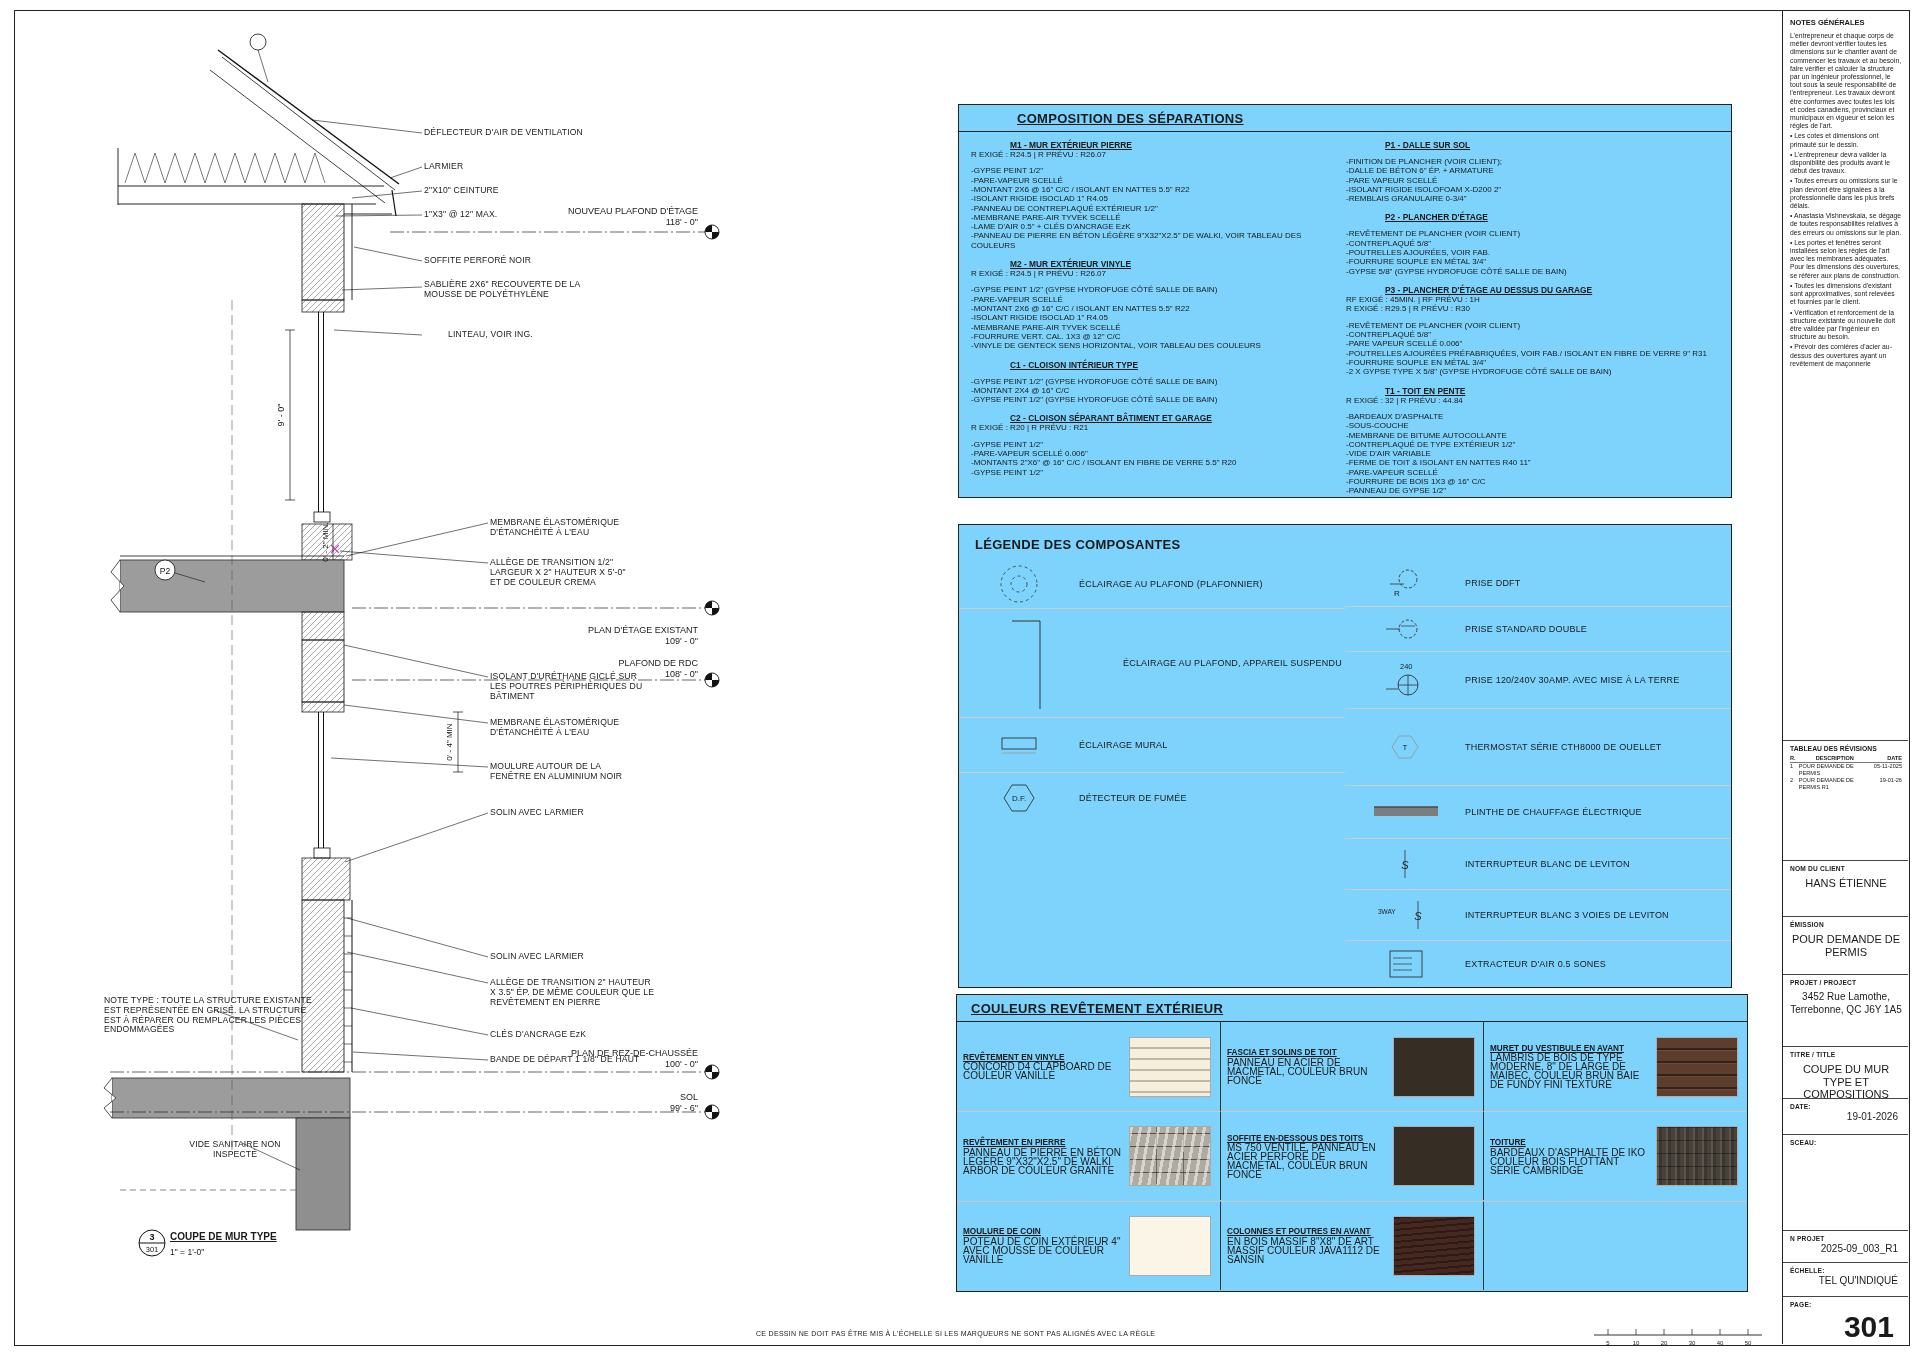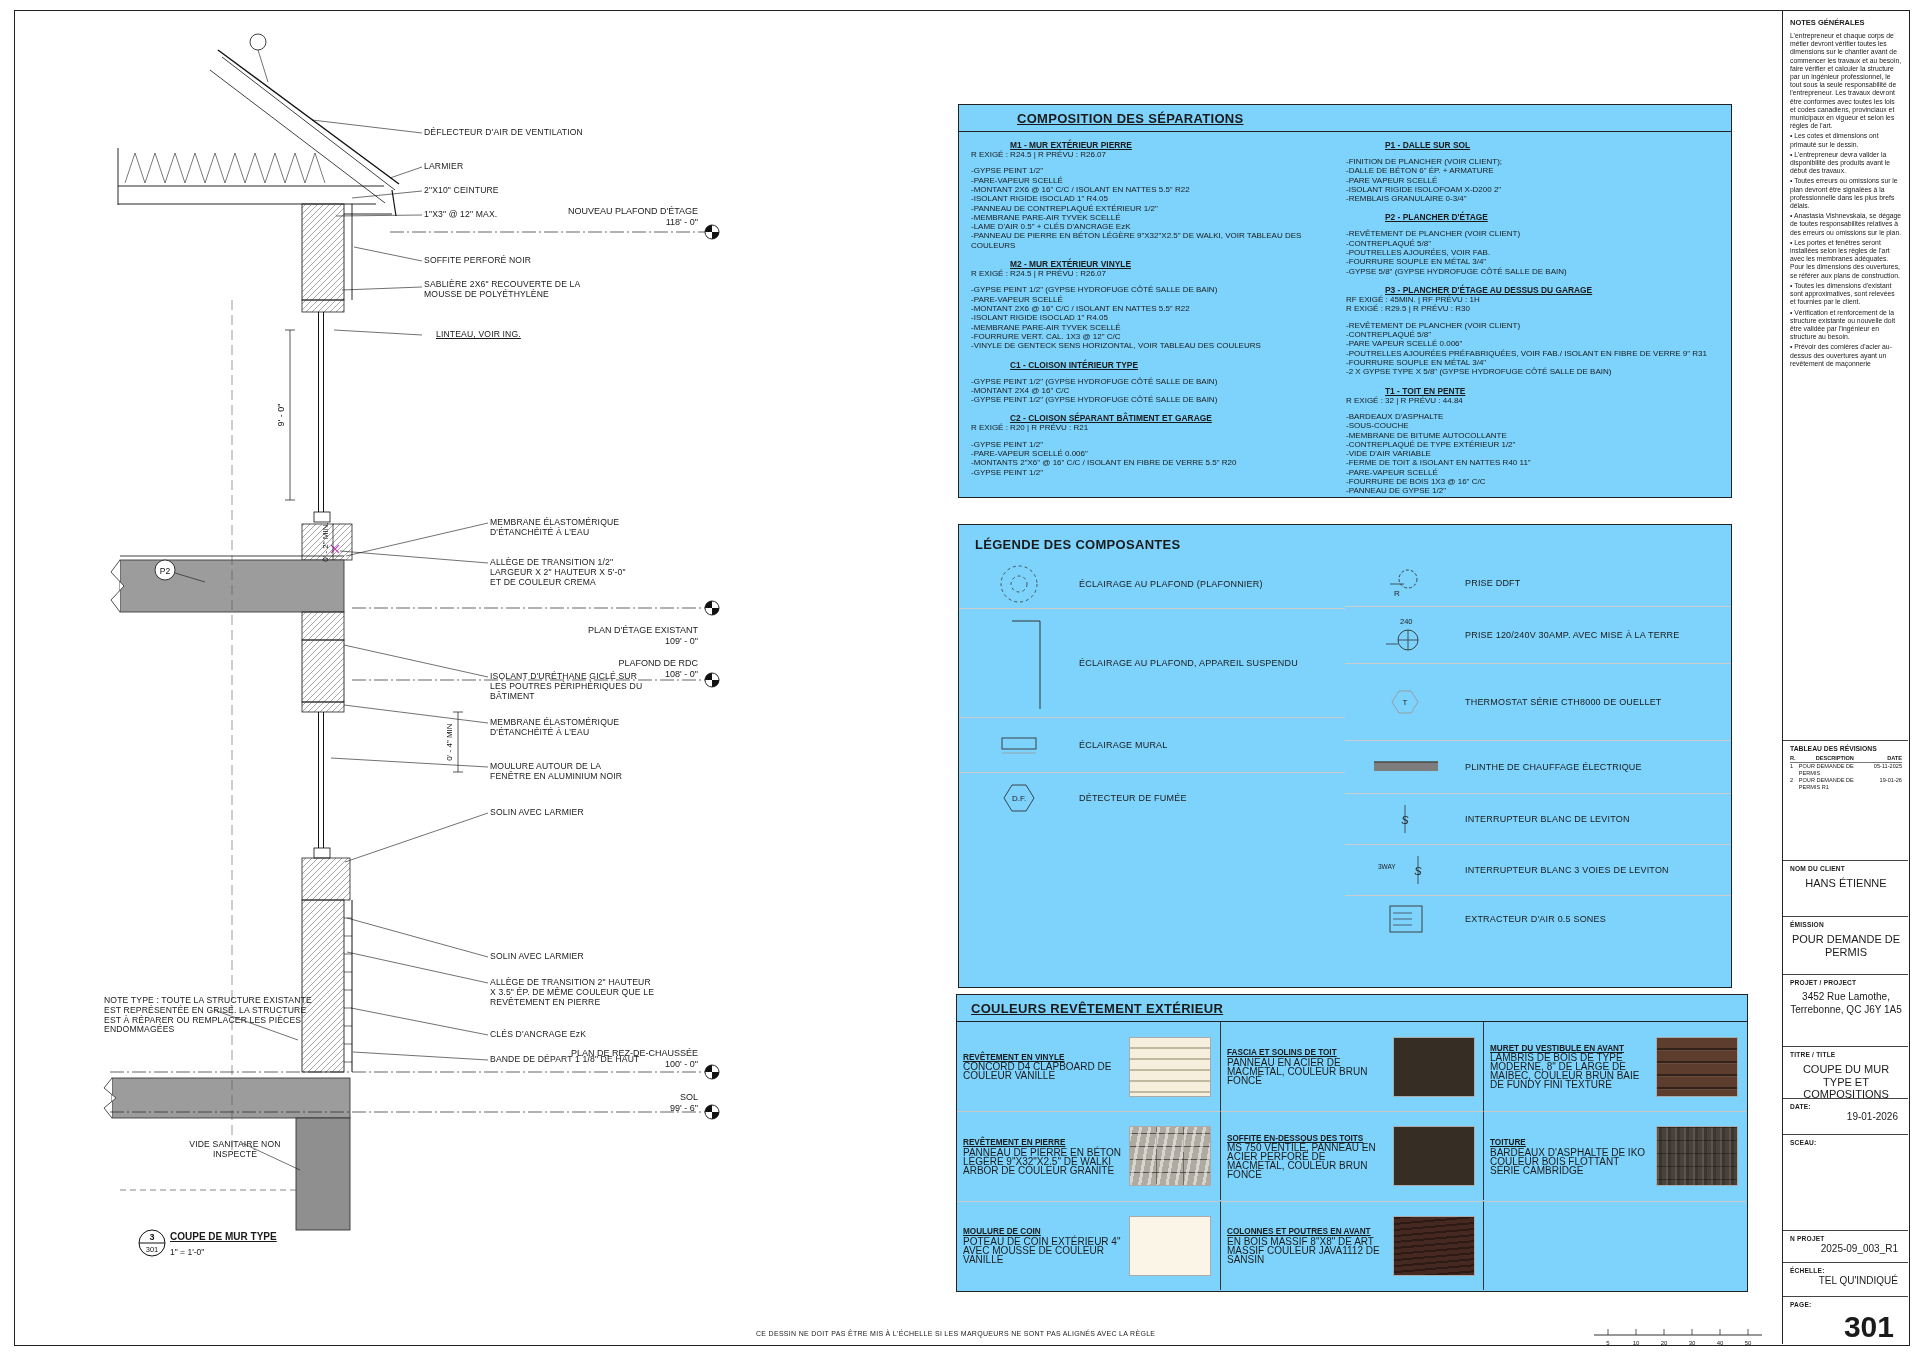--- a/index.html
+++ b/index.html
@@ -253,21 +253,21 @@
       <text x="152" y="1252" font-size="7.5" text-anchor="middle" fill="#111">301</text>
     </g>
   </svg>
 
   <div class="ann" style="left:424px;top:128px;width:175px;">DÉFLECTEUR D'AIR DE VENTILATION</div>
   <div class="ann" style="left:424px;top:162px;width:110px;">LARMIER</div>
   <div class="ann" style="left:424px;top:186px;width:130px;">2"X10" CEINTURE</div>
   <div class="ann" style="left:424px;top:210px;width:130px;">1"X3" @ 12" MAX.</div>
   <div class="ann" style="left:424px;top:256px;width:150px;">SOFFITE PERFORÉ NOIR</div>
   <div class="ann" style="left:424px;top:280px;width:158px;">SABLIÈRE 2X6" RECOUVERTE DE LA MOUSSE DE POLYÉTHYLÈNE</div>
-  <div class="ann" style="left:436px;top:330px;width:130px;text-decoration:underline;">LINTEAU, VOIR ING.</div>
+  <div class="ann" style="left:448px;top:330px;width:130px;">LINTEAU, VOIR ING.</div>
   <div class="ann" style="left:490px;top:518px;width:135px;">MEMBRANE ÉLASTOMÉRIQUE D'ÉTANCHÉITÉ À L'EAU</div>
   <div class="ann" style="left:490px;top:558px;width:148px;">ALLÈGE DE TRANSITION 1/2" LARGEUR X 2" HAUTEUR X 5'-0" ET DE COULEUR CREMA</div>
   <div class="ann" style="left:490px;top:672px;width:158px;">ISOLANT D'URÉTHANE GICLÉ SUR LES POUTRES PÉRIPHÉRIQUES DU BÂTIMENT</div>
   <div class="ann" style="left:490px;top:718px;width:150px;">MEMBRANE ÉLASTOMÉRIQUE D'ÉTANCHÉITÉ À L'EAU</div>
   <div class="ann" style="left:490px;top:762px;width:140px;">MOULURE AUTOUR DE LA FENÊTRE EN ALUMINIUM NOIR</div>
   <div class="ann" style="left:490px;top:808px;width:130px;">SOLIN AVEC LARMIER</div>
   <div class="ann" style="left:490px;top:952px;width:130px;">SOLIN AVEC LARMIER</div>
   <div class="ann" style="left:490px;top:978px;width:168px;">ALLÈGE DE TRANSITION 2" HAUTEUR X 3.5" ÉP. DE MÊME COULEUR QUE LE REVÊTEMENT EN PIERRE</div>
   <div class="ann" style="left:490px;top:1030px;width:140px;">CLÉS D'ANCRAGE EzK</div>
   <div class="ann" style="left:490px;top:1055px;width:175px;">BANDE DE DÉPART 1 1/8" DE HAUT</div>
@@ -417,21 +417,21 @@
       <div class="leg-col">
         <div class="leg-row" style="height:48px;">
           <span class="leg-sym">
             <svg width="90" height="44">
                 <circle cx="45" cy="22" r="18" fill="none" stroke="#333" stroke-width="0.8" stroke-dasharray="3 3"></circle>
                 <circle cx="45" cy="22" r="8" fill="none" stroke="#333" stroke-width="0.8" stroke-dasharray="3 3"></circle>
               </svg>
           </span>
           <span class="leg-label">ÉCLAIRAGE AU PLAFOND (PLAFONNIER)</span>
         </div>
-        <div class="leg-row" style="height:108px;">
+        <div class="leg-row" style="height:108px;gap:44px;">
           <span class="leg-sym">
             <svg width="90" height="100">
                 <polyline points="38,8 66,8 66,96" fill="none" stroke="#333" stroke-width="1"></polyline>
               </svg>
           </span>
           <span class="leg-label">ÉCLAIRAGE AU PLAFOND, APPAREIL SUSPENDU</span>
         </div>
         <div class="leg-row" style="height:54px;">
           <span class="leg-sym">
             <svg width="90" height="30">
@@ -454,20 +454,30 @@
       <div class="leg-col">
         <div class="leg-row" style="height:46px;">
           <span class="leg-sym">
             <svg width="90" height="34">
                 <circle cx="48" cy="13" r="9" fill="none" stroke="#333" stroke-width="0.9" stroke-dasharray="3 2"></circle>
                 <line x1="30" y1="18" x2="44" y2="18" stroke="#333" stroke-width="0.8"></line>
                 <text x="34" y="30" font-size="8" fill="#222">R</text>
               </svg>
           </span>
           <span class="leg-label">PRISE DDFT</span>
+        </div>
+        <div class="leg-row" style="height:44px;">
+          <span class="leg-sym">
+            <svg width="90" height="30">
+                <circle cx="48" cy="15" r="9" fill="none" stroke="#333" stroke-width="0.9" stroke-dasharray="3 2"></circle>
+                <line x1="26" y1="15" x2="40" y2="15" stroke="#333" stroke-width="0.8"></line>
+                <line x1="41" y1="12" x2="55" y2="12" stroke="#333" stroke-width="0.7"></line>
+              </svg>
+          </span>
+          <span class="leg-label">PRISE STANDARD DOUBLE</span>
         </div>
         <div class="leg-row" style="height:56px;">
           <span class="leg-sym">
             <svg width="90" height="46">
                 <text x="40" y="12" font-size="7.5" fill="#222">240</text>
                 <circle cx="48" cy="28" r="10" fill="none" stroke="#333" stroke-width="0.9"></circle>
                 <line x1="38" y1="28" x2="58" y2="28" stroke="#333" stroke-width="0.8"></line>
                 <line x1="48" y1="18" x2="48" y2="38" stroke="#333" stroke-width="0.8"></line>
                 <line x1="26" y1="32" x2="38" y2="32" stroke="#333" stroke-width="0.8"></line>
               </svg>

